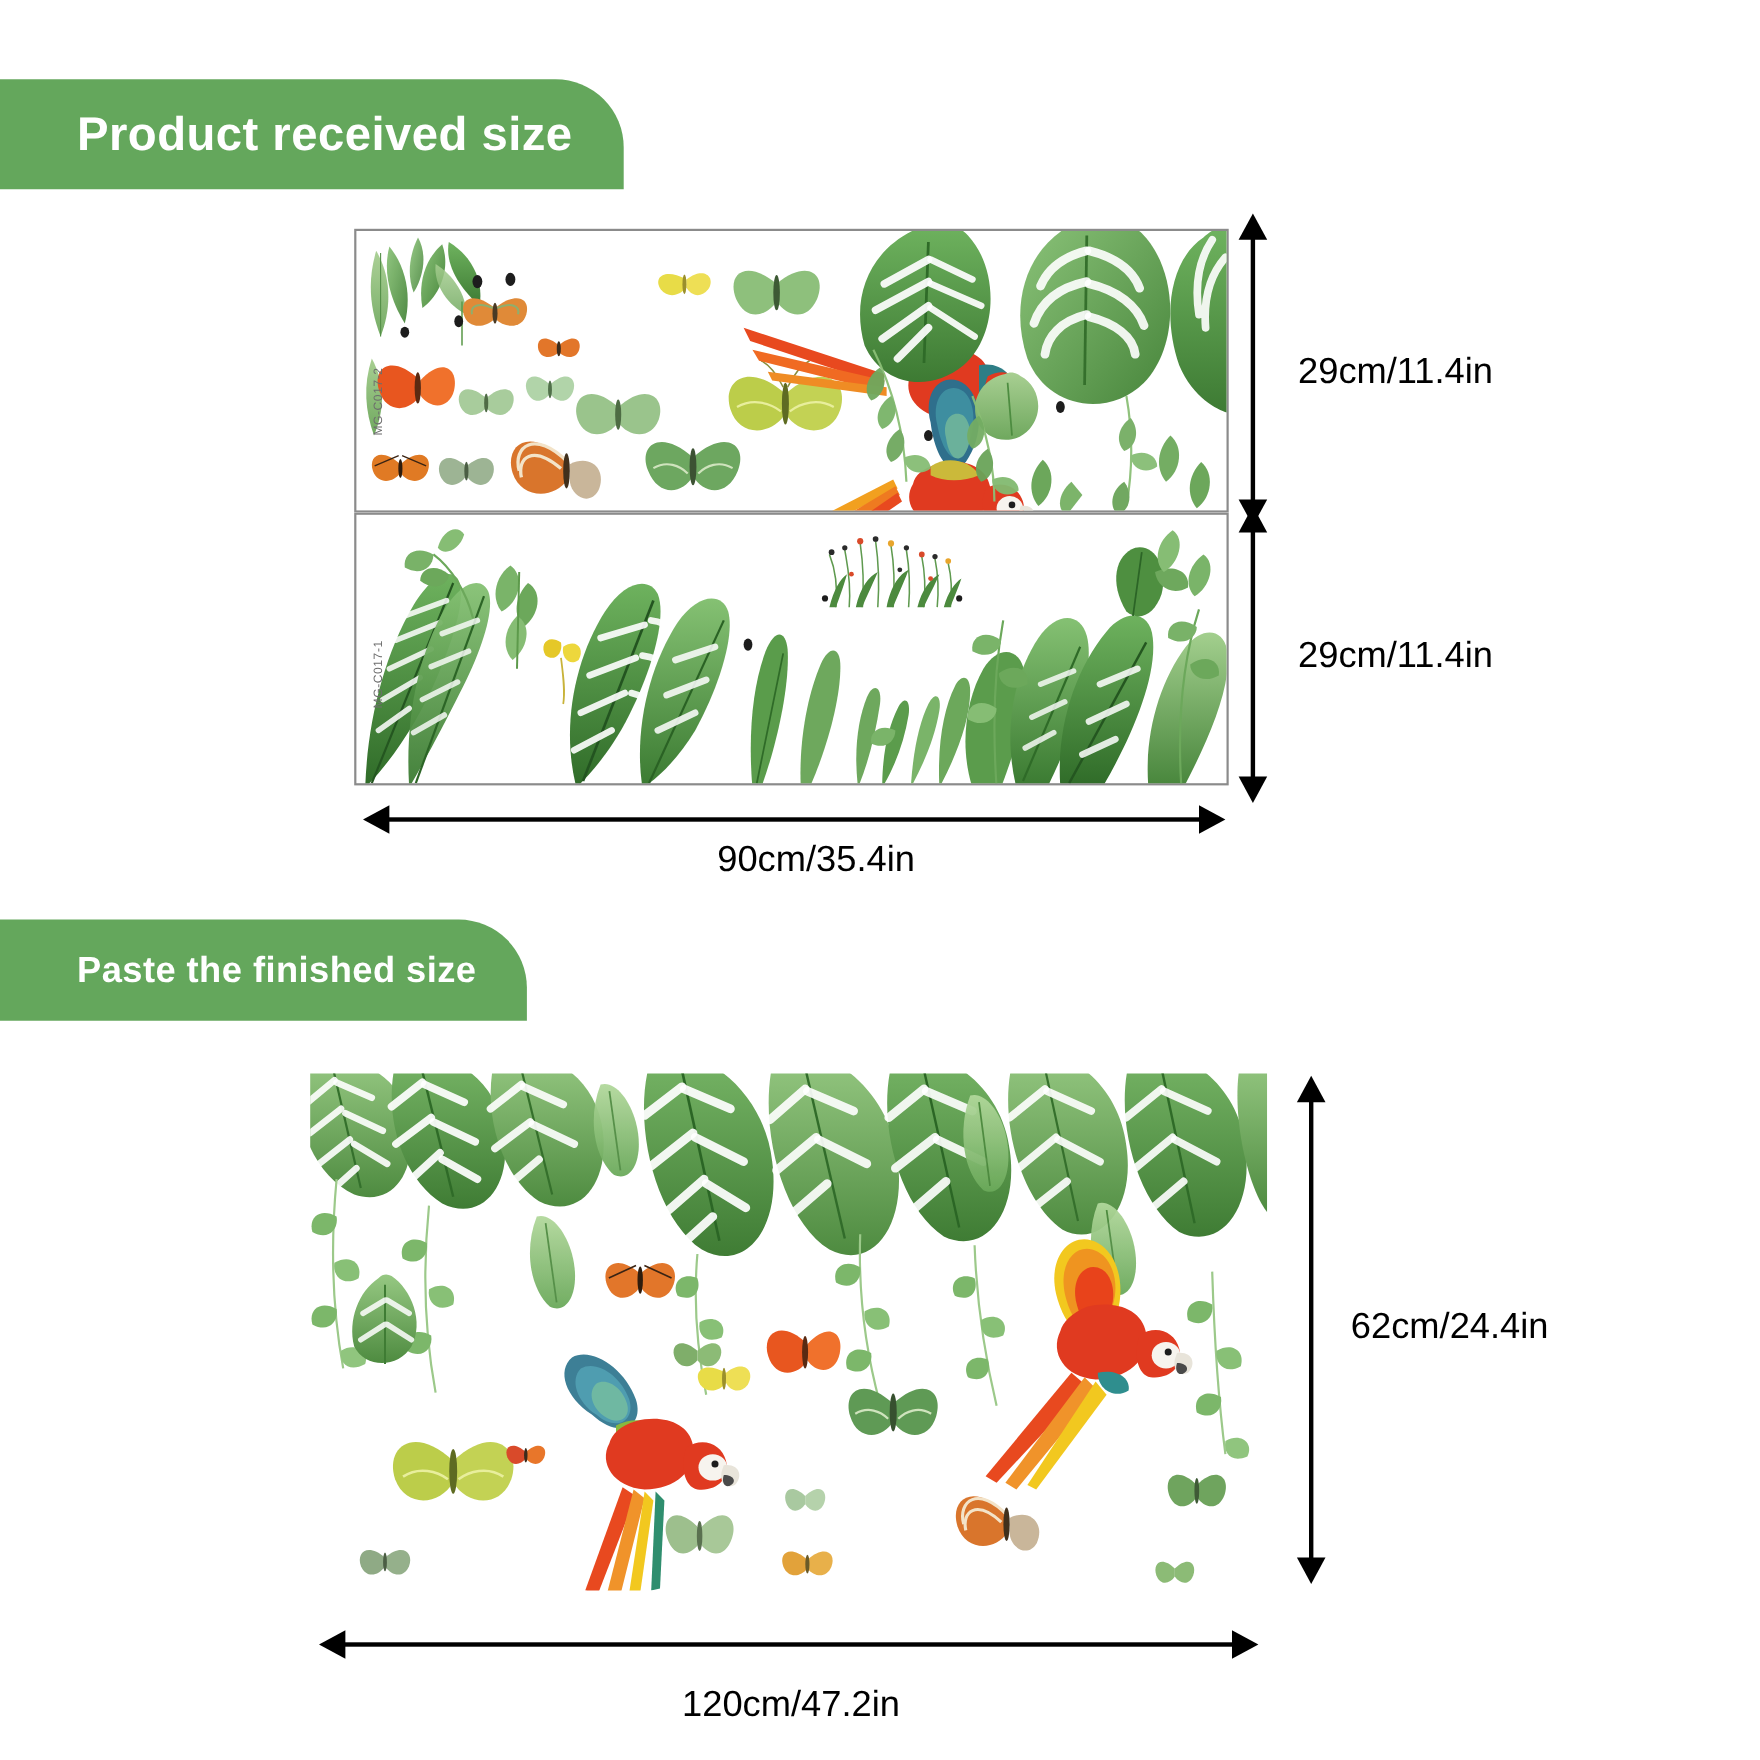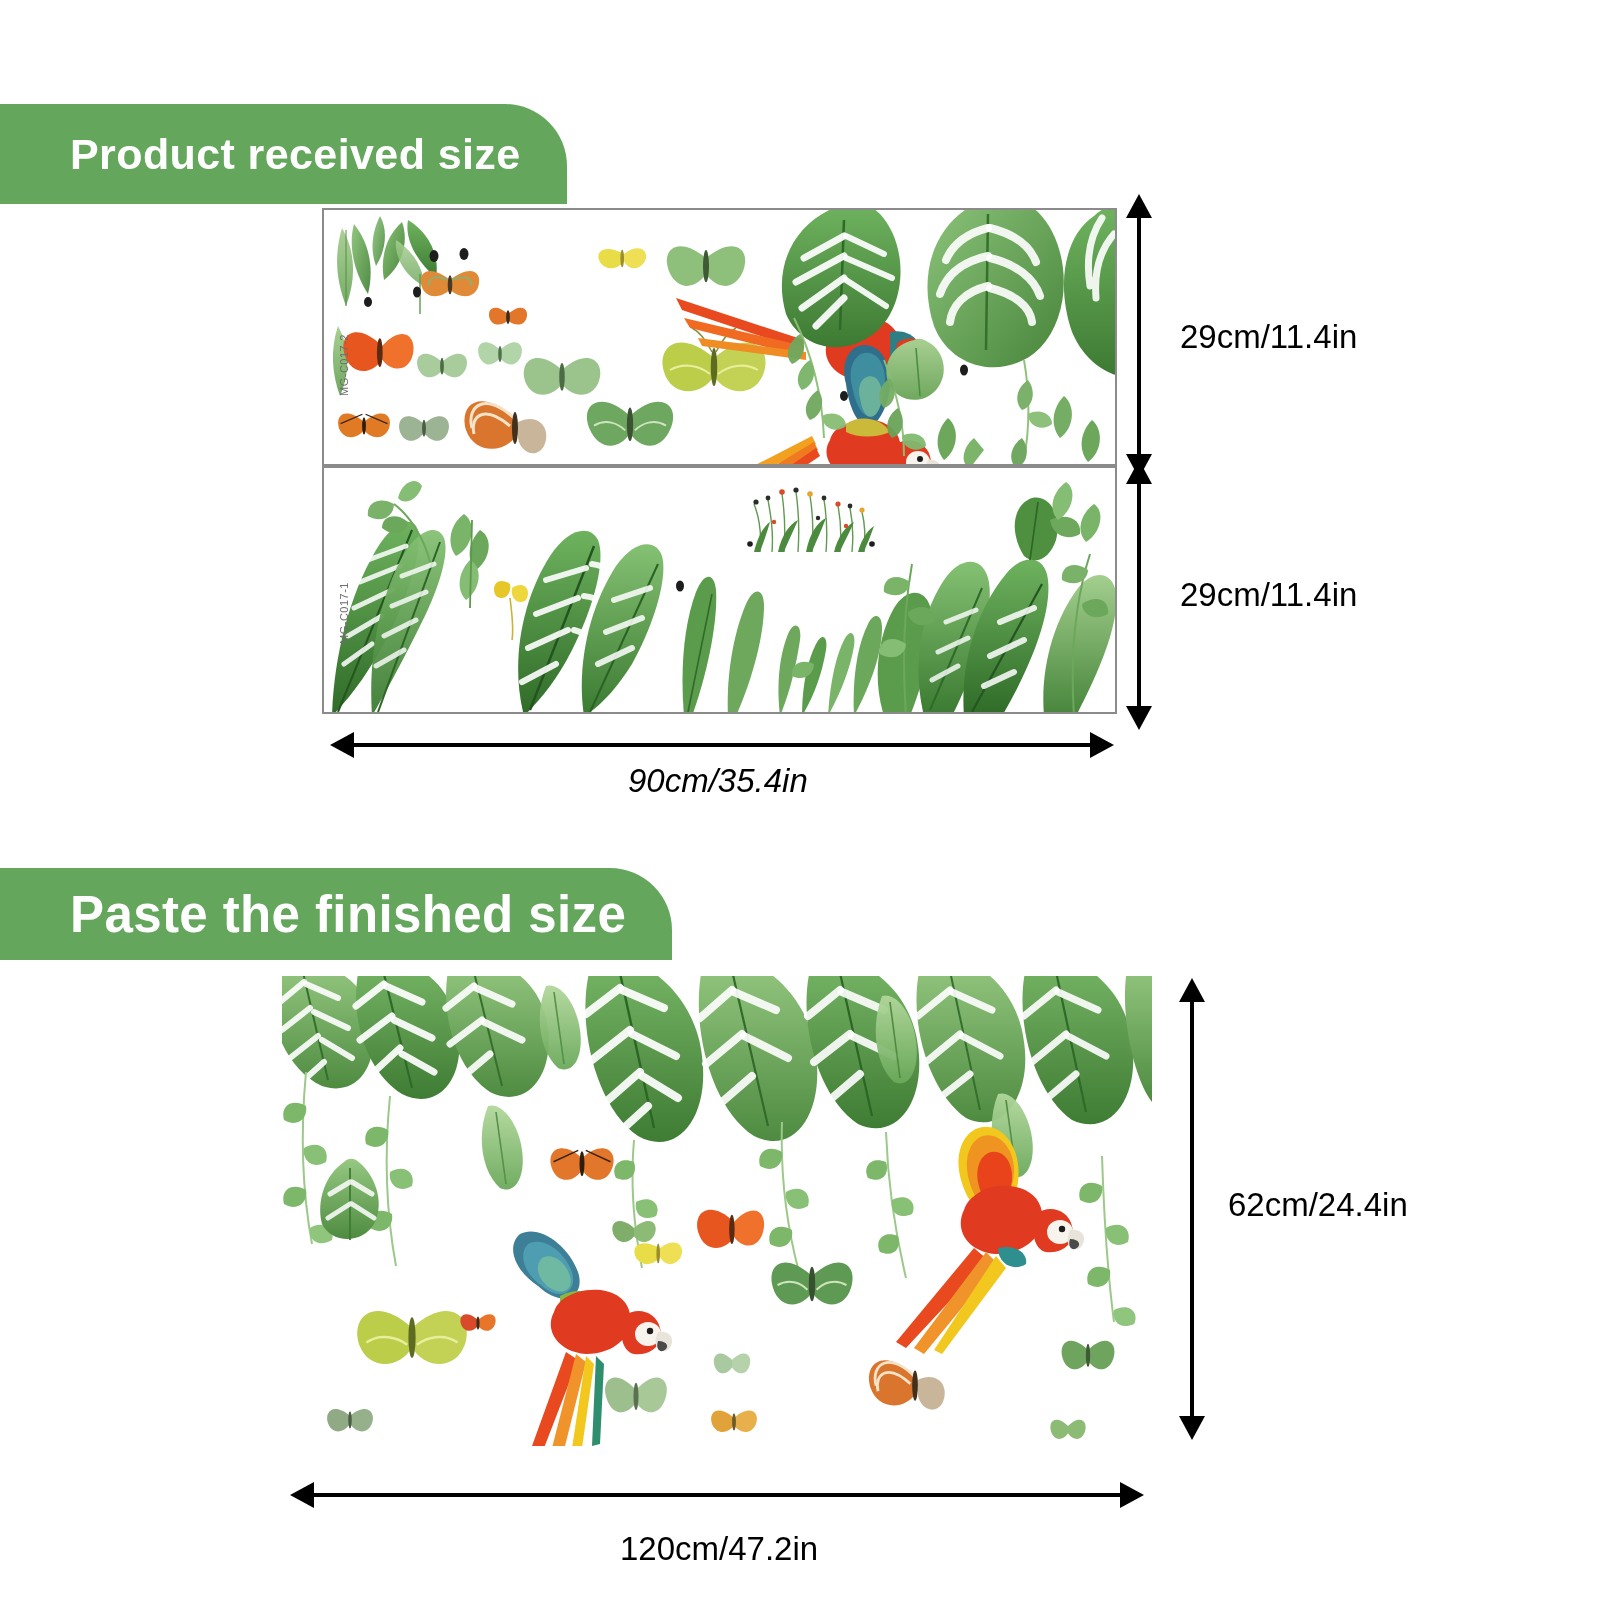--- a/index.html
+++ b/index.html
@@ -20,24 +20,23 @@
     background:#64a75c;
     color:#ffffff;
     display:flex;
     align-items:center;
     padding-left:70px;
     padding-right:46px;
     border-top-right-radius:62px;
     font-weight:bold;
     letter-spacing:.4px;
     white-space:nowrap;
-    margin-top:32px;
   }
   #banner-received { top:72px;  height:100px; font-size:43px; }
-  #banner-finished { top:836px; height:92px;  font-size:51px; }
+  #banner-finished { top:836px; height:92px;  font-size:33px; }
 
   
   .art { position:absolute; overflow:hidden; }
   .sheet {
     position:absolute;
     background:#ffffff;
     border:2px solid #8b8b8b;
     overflow:hidden;
   }
 
@@ -459,21 +458,21 @@
   <div class="arw arw-up" style="left:1126px; top:460px;"></div>
   <div class="arw arw-down" style="left:1126px; top:706px;"></div>
 </div>
 <div class="dim-label" style="left:1180px; top:576px;">29cm/11.4in</div>
 
 <div>
   <div class="hline" style="left:352px; top:743px; width:740px;"></div>
   <div class="arw arw-left" style="left:330px; top:732px;"></div>
   <div class="arw arw-right" style="left:1090px; top:732px;"></div>
 </div>
-<div class="dim-label" style="left:628px; top:762px;font-style:italic;">90cm/35.4in</div>
+<div class="dim-label" style="left:652px; top:762px;">90cm/35.4in</div>
 
 <div class="banner" id="banner-finished">
   <span>Paste the finished size</span>
 </div>
 
 <div class="art" style="left:282px; top:976px; width:870px; height:470px;">
 
   <svg width="870" height="470" viewBox="0 0 870 470">
     <defs>
       <linearGradient id="fg1" x1="0" y1="0" x2="0" y2="1">

